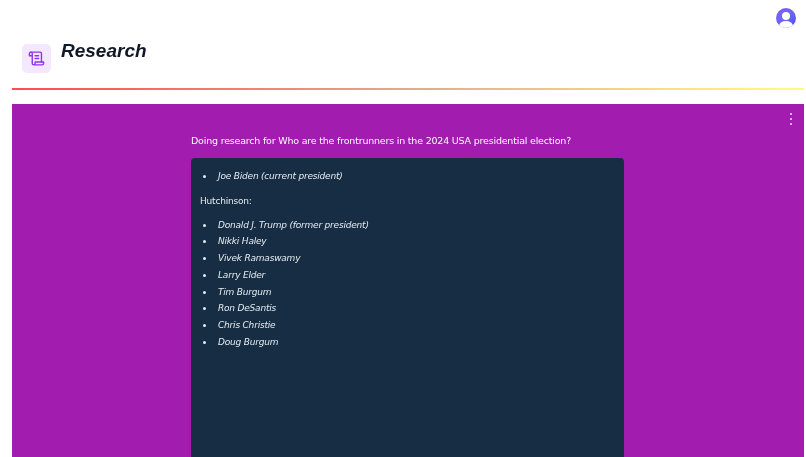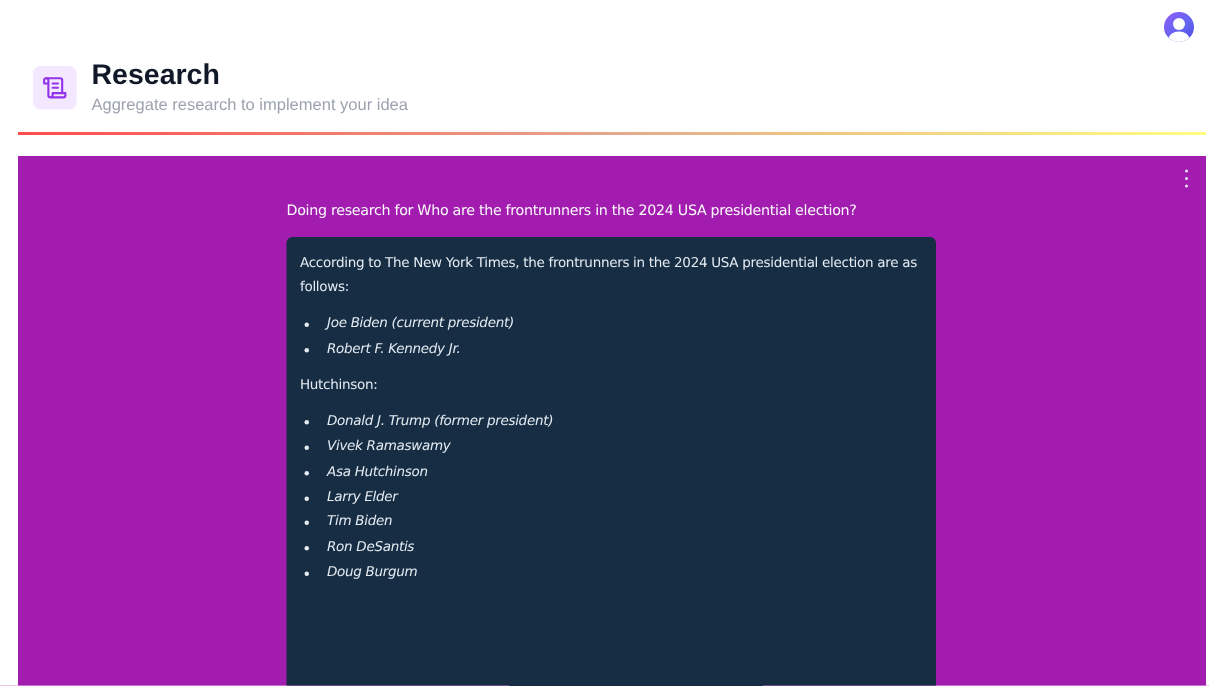--- a/index.html
+++ b/index.html
@@ -20,21 +20,21 @@
       position: absolute; left: 3px; top: 13px; width: 14px; height: 10px;
       border-radius: 50% 50% 0 0; background: #ffffff;
     }
 
     .header { position: absolute; left: 22px; top: 40px; height: 36px; display: flex; align-items: flex-start; }
     .header-icon {
       width: 29px; height: 29px; border-radius: 5px; background: #f3e8ff;
       display: flex; align-items: center; justify-content: center; margin-top: 4px;
     }
     .header-text { margin-left: 10px; }
-    .page-title { font-size: 19px; font-weight: 600; color: #111827; line-height: 22px; }
+    .page-title { font-size: 19px; font-weight: 600; color: #111827; line-height: 22px; font-style: italic; }
     .page-subtitle { font-size: 11px; color: #9ca3af; line-height: 14px; margin-top: 1px; }
 
     .panel {
       position: absolute; left: 12px; top: 104px; width: 792px; height: 369px;
       background: #a21caf;
     }
     .panel-border {
       position: absolute; left: 12px; top: 88px; width: 792px; height: 2px;
       background: linear-gradient(90deg, #ff4b4b 0%, #e4a88b 50%, #fffd80 100%);
     }
@@ -72,44 +72,42 @@
   <div class="header-icon">
     <svg width="17" height="17" viewBox="0 0 24 24" fill="none" stroke="#9333ea" stroke-width="2" stroke-linecap="round" stroke-linejoin="round">
       <path d="M8 21h12a2 2 0 0 0 2-2v-2H10v2a2 2 0 1 1-4 0V5a2 2 0 1 0-4 0v3h4"></path>
       <path d="M19 17V5a2 2 0 0 0-2-2H4"></path>
       <path d="M15 8h-5"></path>
       <path d="M15 12h-5"></path>
     </svg>
   </div>
   <div class="header-text">
     <div class="page-title">Research</div>
-    <div class="page-subtitle">Aggregate research to implement your idea</div>
   </div>
 </div>
 
 <div class="panel">
   <div class="kebab">
     <span></span>
       <span></span>
       <span></span>
   </div>
   <div class="content">
     <div class="query-line">Doing research for Who are the frontrunners in the 2024 USA presidential election?</div>
     <div class="result-box">
-      <p>According to The New York Times, the frontrunners in the 2024 USA presidential election are as follows:</p>
       <ul>
         <li>Joe Biden (current president)</li>
-        <li>Robert F. Kennedy Jr.</li>
       </ul>
       <p>Hutchinson:</p>
       <ul>
         <li>Donald J. Trump (former president)</li>
+        <li>Nikki Haley</li>
         <li>Vivek Ramaswamy</li>
-        <li>Asa Hutchinson</li>
         <li>Larry Elder</li>
-        <li>Tim Biden</li>
+        <li>Tim Burgum</li>
         <li>Ron DeSantis</li>
+        <li>Chris Christie</li>
         <li>Doug Burgum</li>
       </ul>
     </div>
   </div>
 </div>
 <div class="panel-border"></div>
 
 </body></html>

